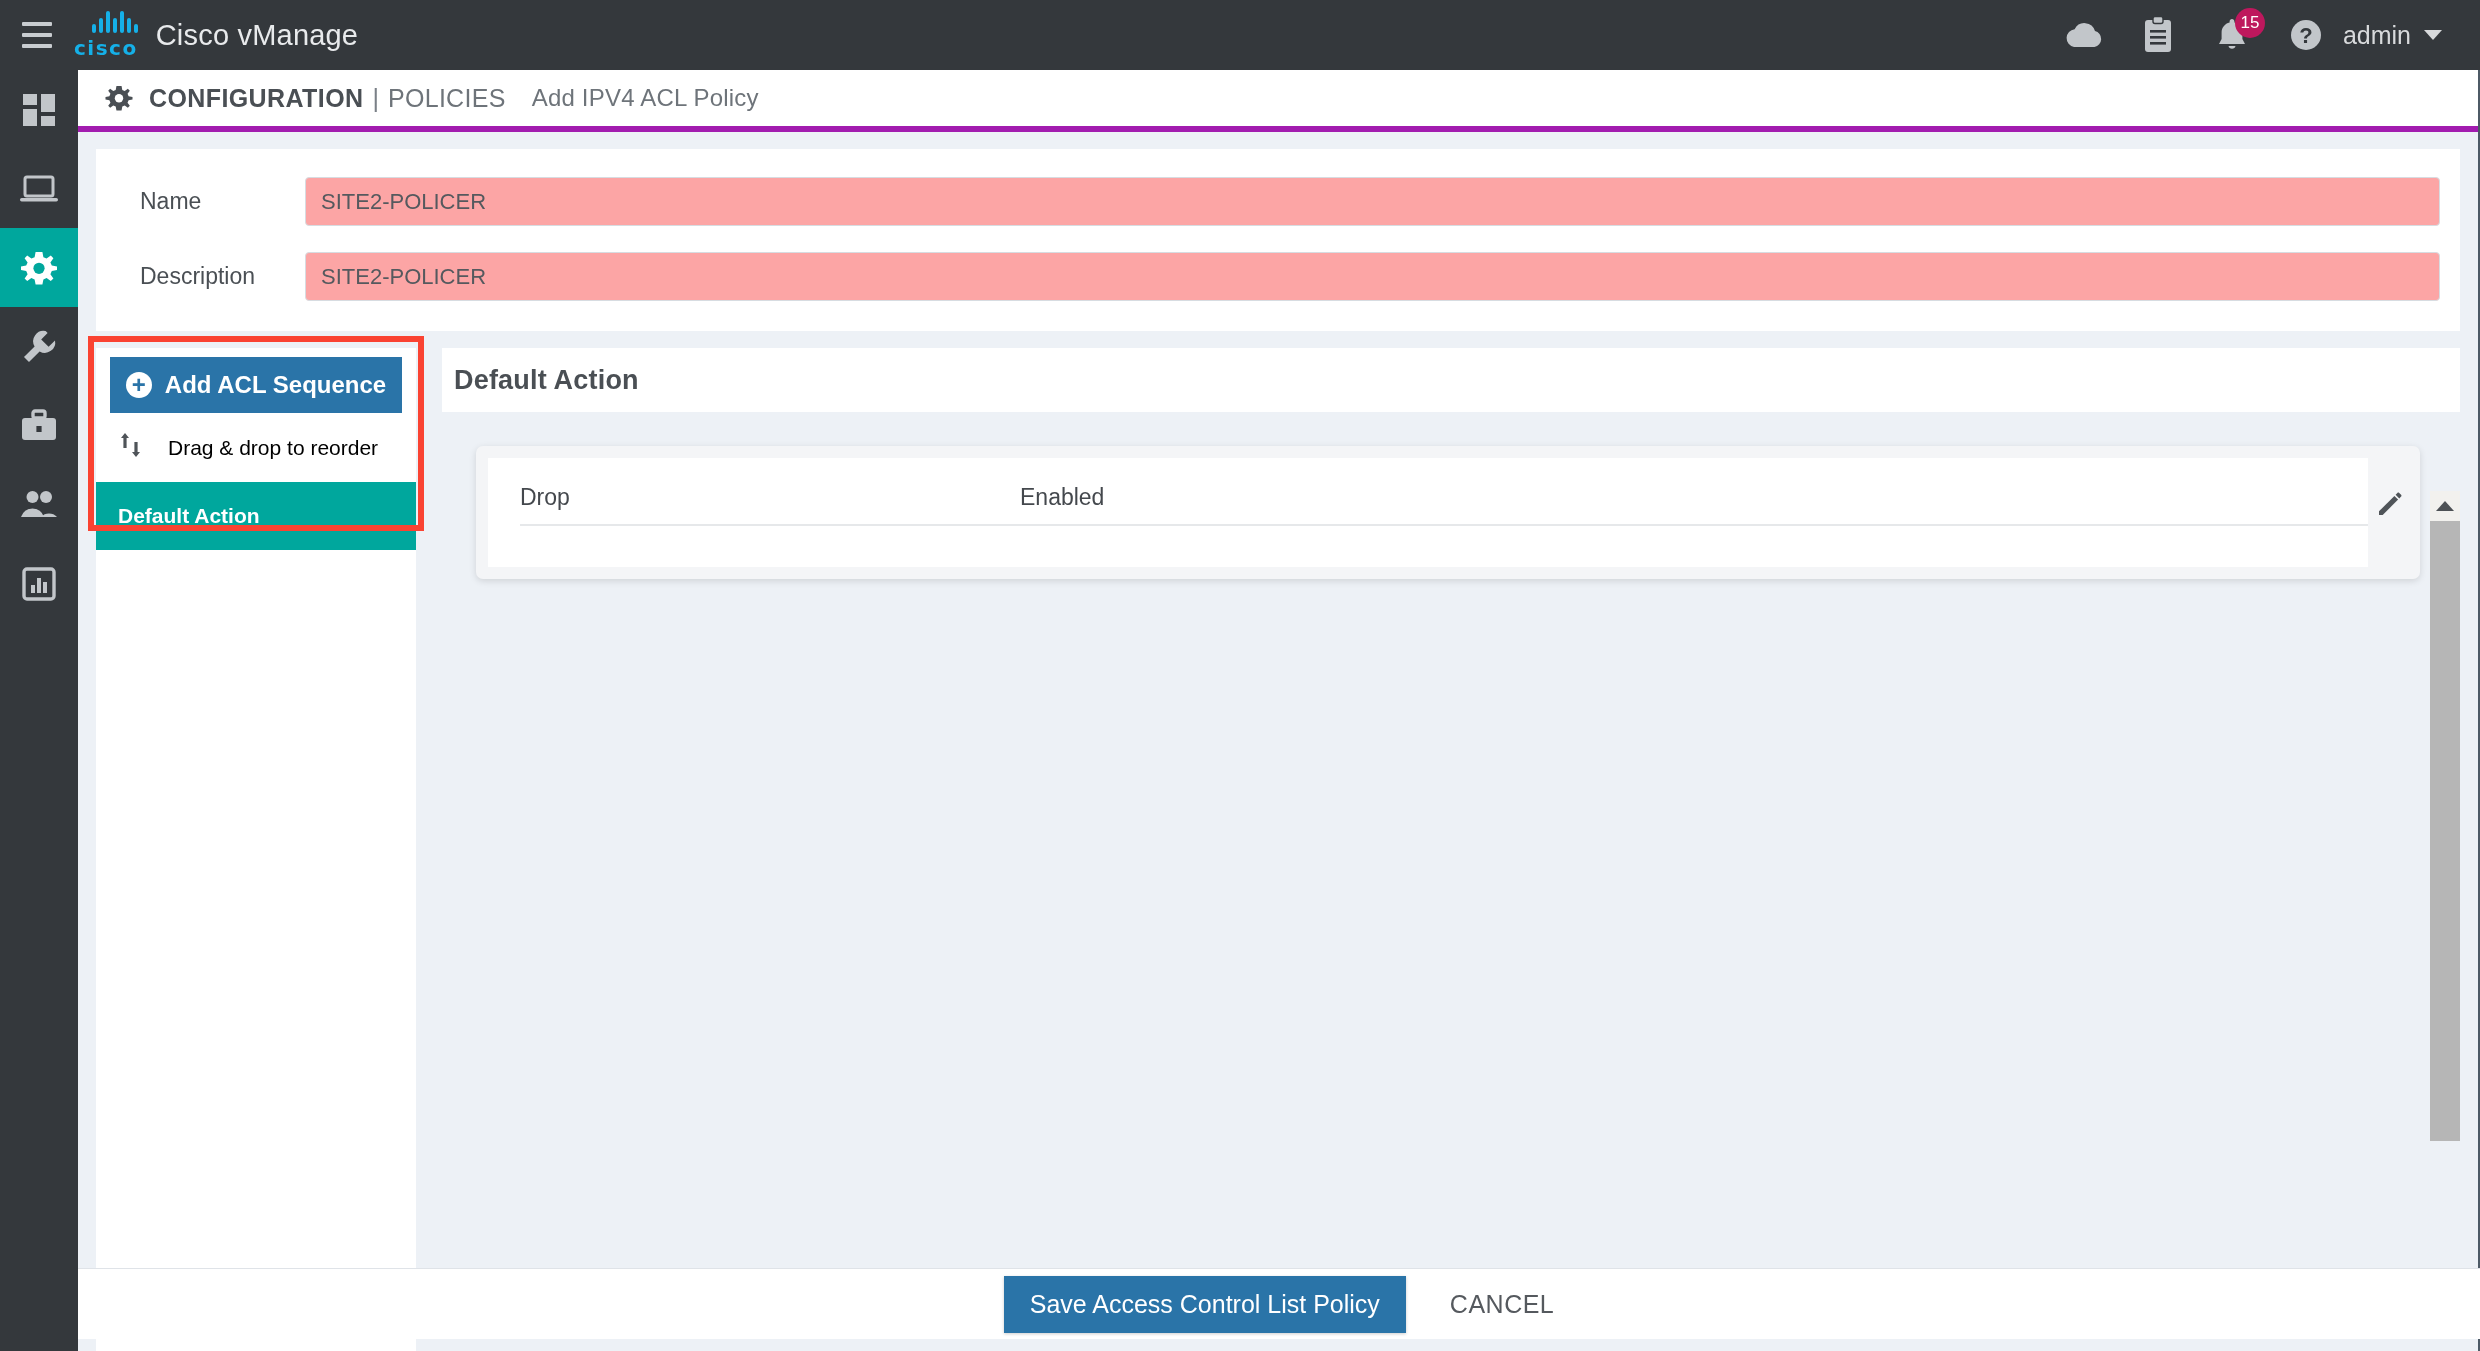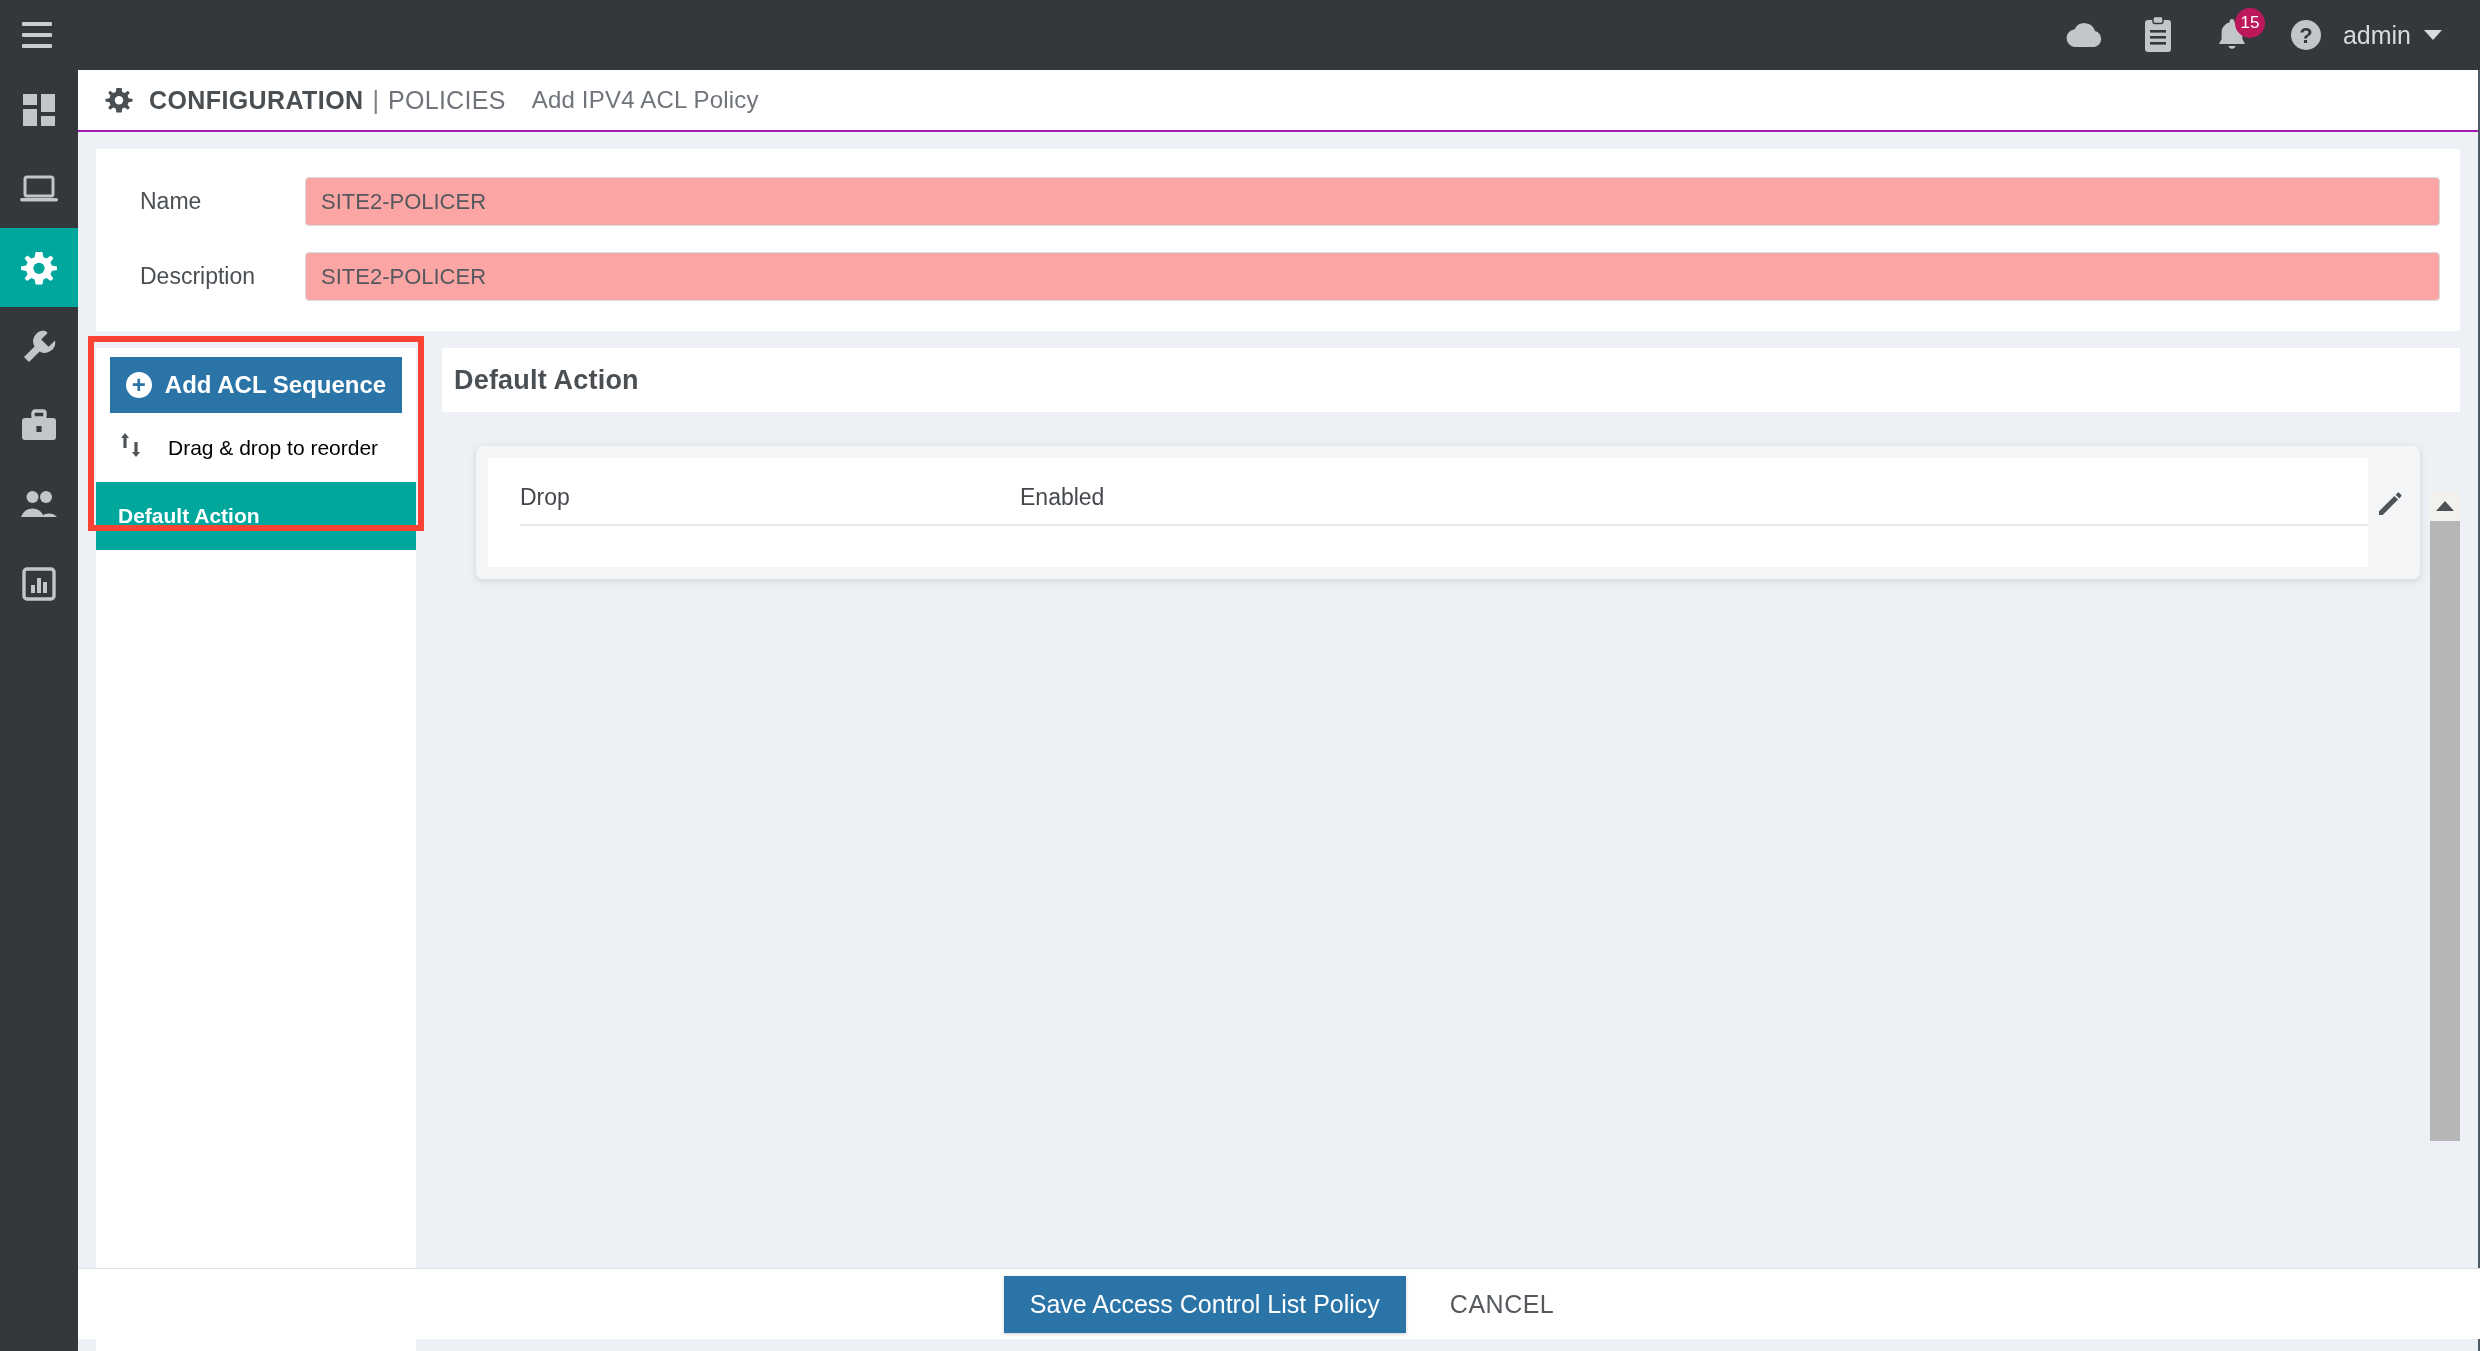--- a/index.html
+++ b/index.html
@@ -113,21 +113,21 @@
     width: 2402px; height: 1281px;
     background: #edf1f6;
     border-right: 2px solid #4d5a66;
   }
 
   
   .crumbbar {
     height: 62px; background: #ffffff;
     display: flex; align-items: center;
     padding-left: 26px;
-    border-bottom: 2px solid #a21caf;
+    border-bottom: 6px solid #a21caf;
   }
   .gear-crumb { margin-right: 15px; display: flex; align-items: center; }
   .crumb-main {
     font-size: 25px; font-weight: bold; color: #4a4f54;
     letter-spacing: 0.4px;
   }
   .crumb-sep {
     font-size: 25px; color: #7a8087; margin: 0 9px; font-weight: 400;
   }
   .crumb-sub {
@@ -306,20 +306,35 @@
 <div id="app">
 
   <div class="topbar">
 
     <div class="hamburger">
       <span></span>
       <span></span>
       <span></span>
     </div>
 
+    <div class="brandblock">
+      <div class="cisco-logo">
+        <div class="cisco-bars">
+          <i></i>
+            <i></i>
+            <i></i>
+            <i></i>
+            <i></i>
+            <i></i>
+            <i></i>
+        </div>
+        <div class="cisco-word">cisco</div>
+      </div>
+      <div class="brand-title">Cisco vManage</div>
+    </div>
 
     <div class="topbar-right">
 
       <div class="topicon">
         <svg width="40" height="28" viewBox="0 0 40 28" aria-hidden="true">
           <path d="M10 26 A9 9 0 0 1 10.6 8.2 A11 11 0 0 1 31 10 A8.2 8.2 0 0 1 30.5 26 Z" fill="#c2c6ca"></path>
         </svg>
       </div>
 
       <div class="topicon">

